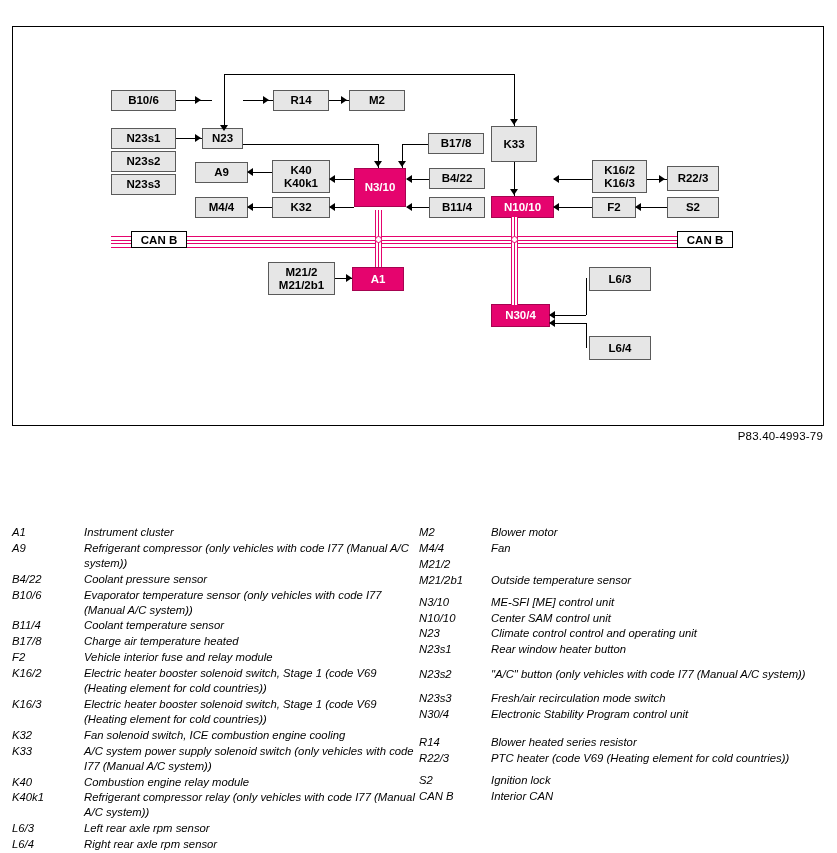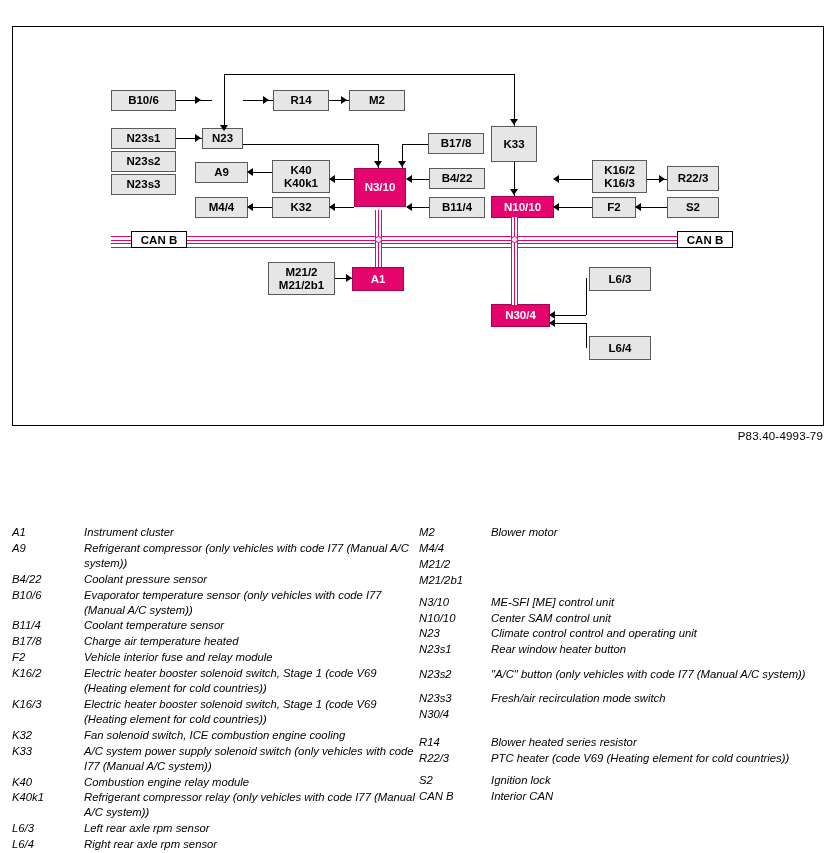--- a/index.html
+++ b/index.html
@@ -378,26 +378,28 @@
     </div>
   </div>
 
   <div class="legend-col">
     <div class="legend-row">
       <span class="legend-key">M2</span>
       <span class="legend-desc">Blower motor</span>
     </div>
     <div class="legend-row">
       <span class="legend-key">M4/4</span>
+      <span class="legend-desc">Fan</span>
     </div>
     <div class="legend-row">
       <span class="legend-key">M21/2</span>
     </div>
     <div class="legend-row">
       <span class="legend-key">M21/2b1</span>
+      <span class="legend-desc">Outside temperature sensor</span>
     </div>
     <div class="legend-row" style="margin-top:7px;">
       <span class="legend-key">N3/10</span>
       <span class="legend-desc">ME-SFI [ME] control unit</span>
     </div>
     <div class="legend-row">
       <span class="legend-key">N10/10</span>
       <span class="legend-desc">Center SAM control unit</span>
     </div>
     <div class="legend-row">
@@ -411,20 +413,21 @@
     <div class="legend-row" style="margin-top:10px;">
       <span class="legend-key">N23s2</span>
       <span class="legend-desc">"A/C" button (only vehicles with code I77 (Manual A/C system))</span>
     </div>
     <div class="legend-row" style="margin-top:9px;">
       <span class="legend-key">N23s3</span>
       <span class="legend-desc">Fresh/air recirculation mode switch</span>
     </div>
     <div class="legend-row">
       <span class="legend-key">N30/4</span>
+      <span class="legend-desc">Electronic Stability Program control unit</span>
     </div>
     <div class="legend-row" style="margin-top:13px;">
       <span class="legend-key">R14</span>
       <span class="legend-desc">Blower heated series resistor</span>
     </div>
     <div class="legend-row">
       <span class="legend-key">R22/3</span>
       <span class="legend-desc">PTC heater (code V69 (Heating element for cold countries))</span>
     </div>
     <div class="legend-row" style="margin-top:7px;">

